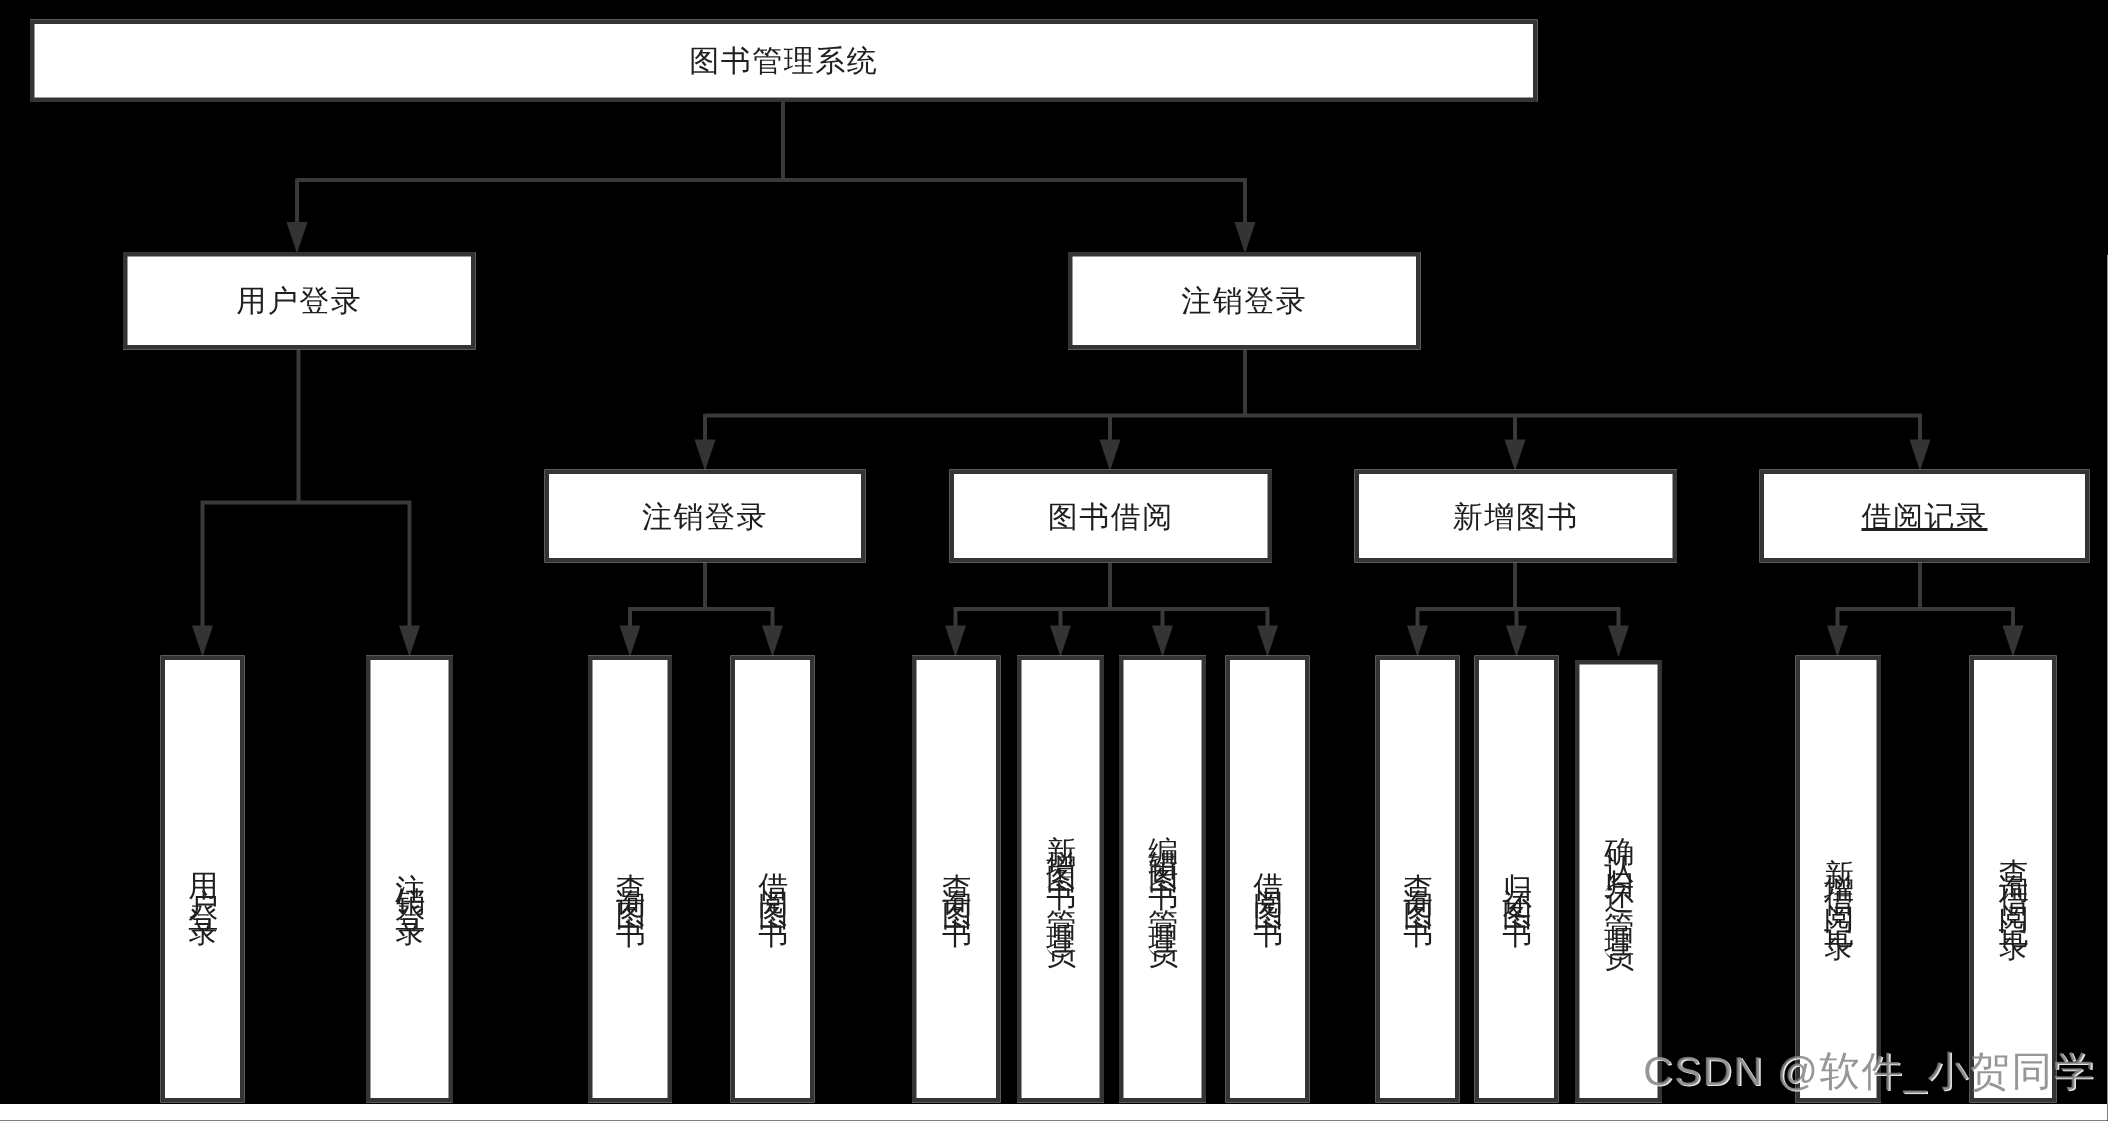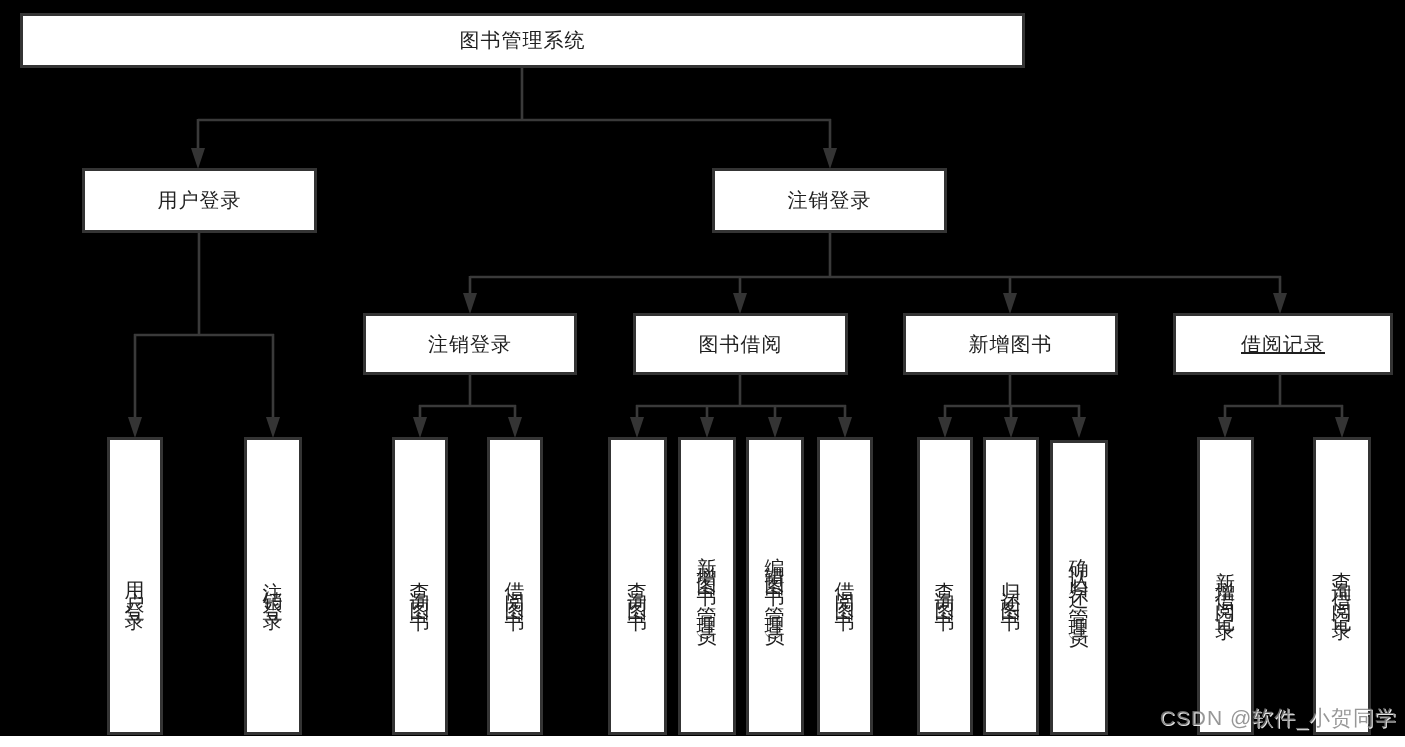--- a/index.html
+++ b/index.html
@@ -42,21 +42,21 @@
     font-size: 20px;
     line-height: 1;
     letter-spacing: 10px;
     color: #1f1f1f;
     white-space: nowrap;
   }
   .watermark {
     position: absolute;
     right: 8px;
     bottom: 4px;
-    font-size: 21px;
+    font-size: 27px;
     color: rgba(128, 128, 128, 0.82);
     text-shadow: 1px 1px 0 rgba(255,255,255,0.9);
     letter-spacing: 1px;
     white-space: nowrap;
   }
 </style>
 </head>
 <body>
 
 <div id="canvas">

